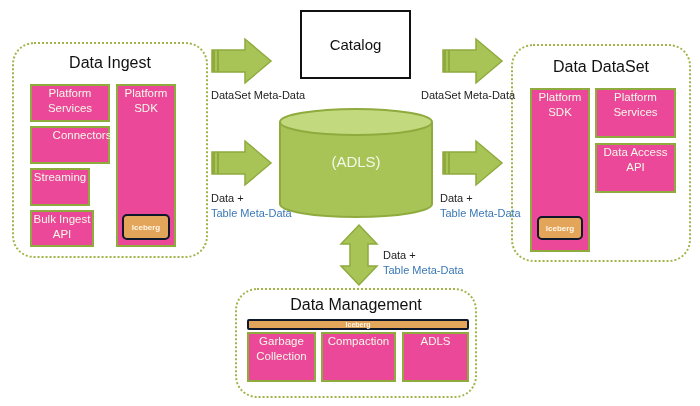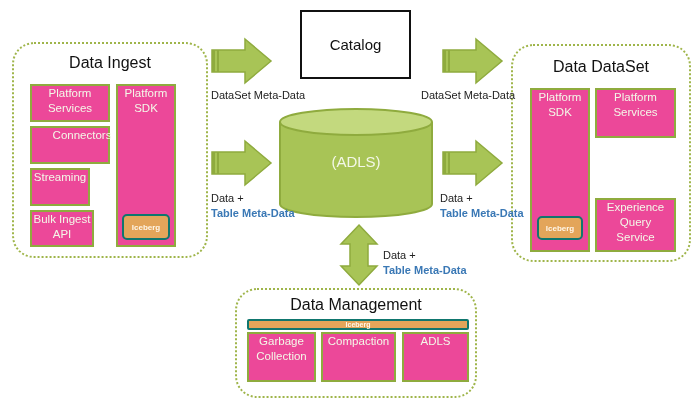--- a/index.html
+++ b/index.html
@@ -1,23 +1,23 @@
 <!DOCTYPE html>
 <html><head>
 <meta charset="utf-8">
 <style>
   html, body { margin:0; padding:0; background:#ffffff; }
   body { width:700px; height:406px; position:relative; overflow:hidden; font-family:"Liberation Sans", sans-serif; }
   .abs { position:absolute; box-sizing:border-box; }
   .group { border:2px dotted #9fb54a; border-radius:22px; background:#fff; }
   .group-title { position:absolute; left:0; right:0; text-align:center; font-size:16px; color:#111; }
   .gbox { position:absolute; box-sizing:border-box; background:#ec4899; border:2px solid #8fab3e; color:#f4f8e8; font-size:11.5px; text-align:center; display:flex; align-items:flex-start; justify-content:center; line-height:1.3; }
-  .ice { position:absolute; box-sizing:border-box; background:#e3a55a; border:2px solid #0f766e; border-radius:5px; color:#fff6e8; font-size:8px; font-weight:bold; display:flex; align-items:center; justify-content:center; }
+  .ice { position:absolute; box-sizing:border-box; background:#e3a55a; border:2px solid #0f172a; border-radius:5px; color:#fff6e8; font-size:8px; font-weight:bold; display:flex; align-items:center; justify-content:center; }
   .lbl { position:absolute; font-size:11px; color:#222; line-height:1.35; white-space:nowrap; }
-  .lbl .blue { color:#3a78b5;font-weight:bold; }
+  .lbl .blue { color:#3a78b5; }
   svg { position:absolute; overflow:visible; }
 </style>
 </head>
 <body>
 
 <div class="abs group" style="left:12px;top:42px;width:196px;height:216px;">
   <div class="group-title" style="top:10px;">Data Ingest</div>
   <div class="gbox" style="left:16px;top:40px;width:80px;height:38px;">
       <span style="width:60px;">Platform Services</span>
     </div>
@@ -38,22 +38,22 @@
 
 <div class="abs group" style="left:511px;top:44px;width:180px;height:218px;">
   <div class="group-title" style="top:12px;">Data DataSet</div>
   <div class="gbox" style="left:17px;top:42px;width:60px;height:164px;">
       <span style="width:50px;">Platform SDK</span>
     </div>
   <div class="ice" style="left:24px;top:170px;width:46px;height:24px;">Iceberg</div>
   <div class="gbox" style="left:82px;top:42px;width:81px;height:50px;">
       <span style="width:60px;">Platform Services</span>
     </div>
-  <div class="gbox" style="left:82px;top:152px;width:81px;height:54px;">
-      <span style="width:64px;">Experience Query Service</span>
+  <div class="gbox" style="left:82px;top:97px;width:81px;height:50px;">
+      <span style="width:70px;">Data Access API</span>
     </div>
 </div>
 
 <div class="abs group" style="left:235px;top:288px;width:242px;height:110px;">
   <div class="group-title" style="top:6px;">Data Management</div>
   <div class="ice" style="left:10px;top:29px;width:222px;height:11px;border-radius:2px;font-size:7px;">Iceberg</div>
   <div class="gbox" style="left:10px;top:42px;width:69px;height:50px;">
       <span style="width:60px;">Garbage Collection</span>
     </div>
   <div class="gbox" style="left:84px;top:42px;width:75px;height:50px;">

